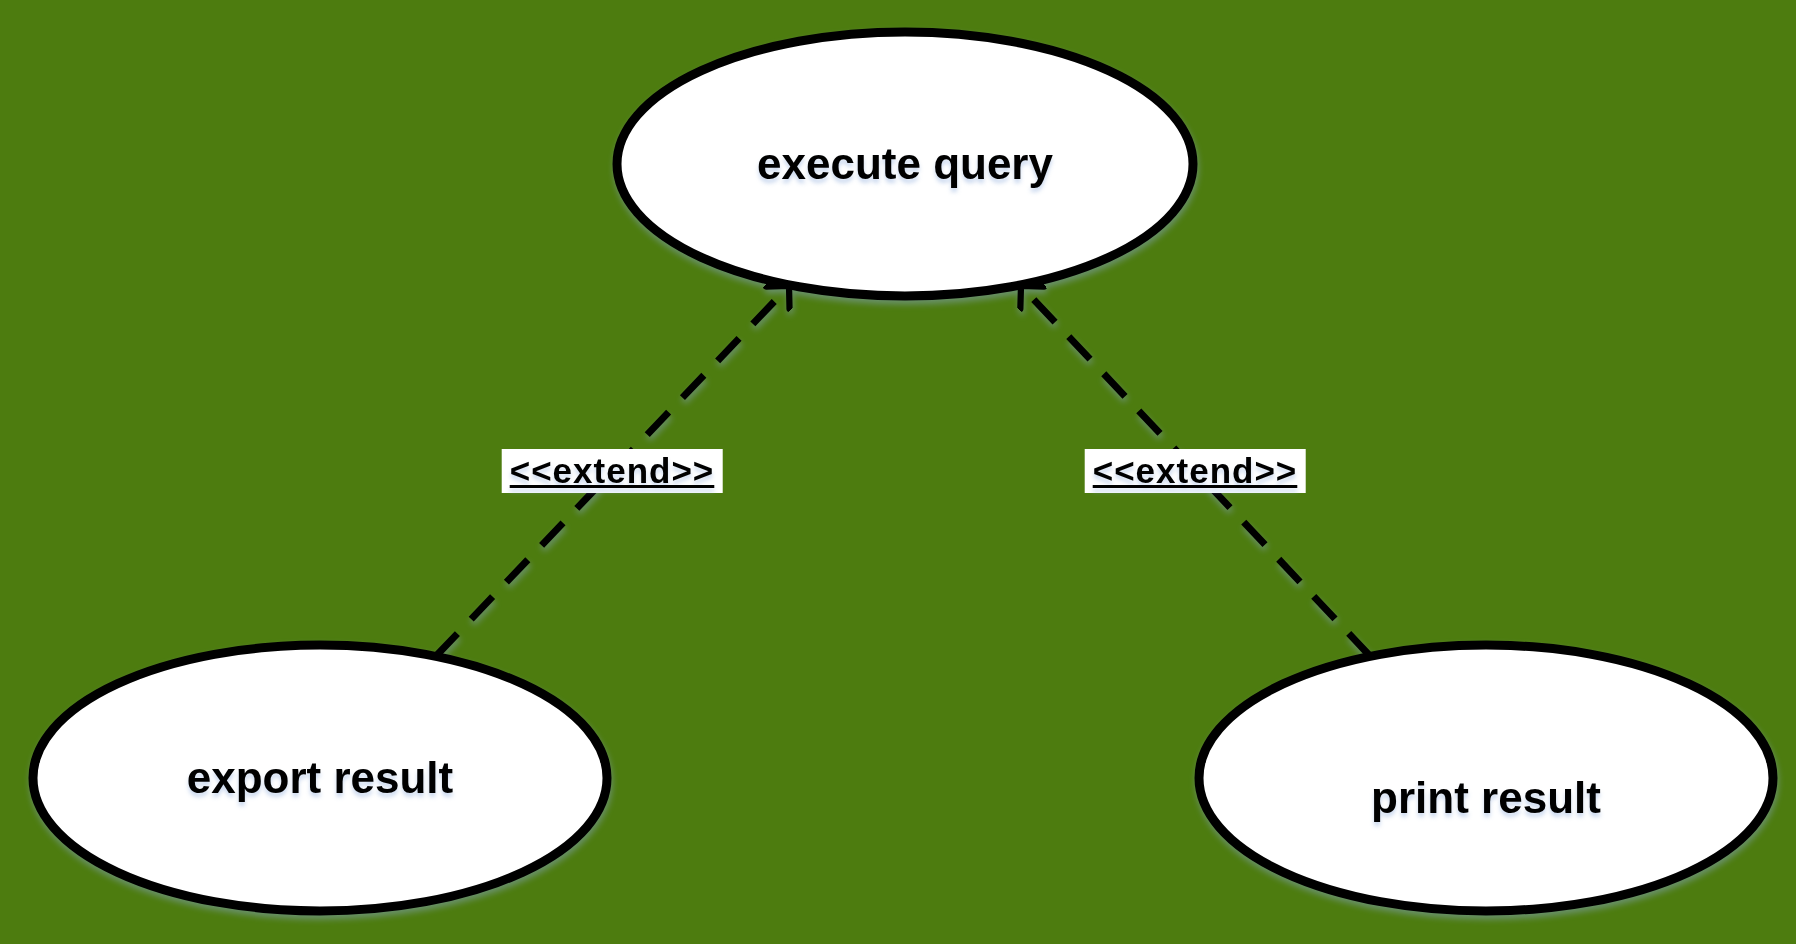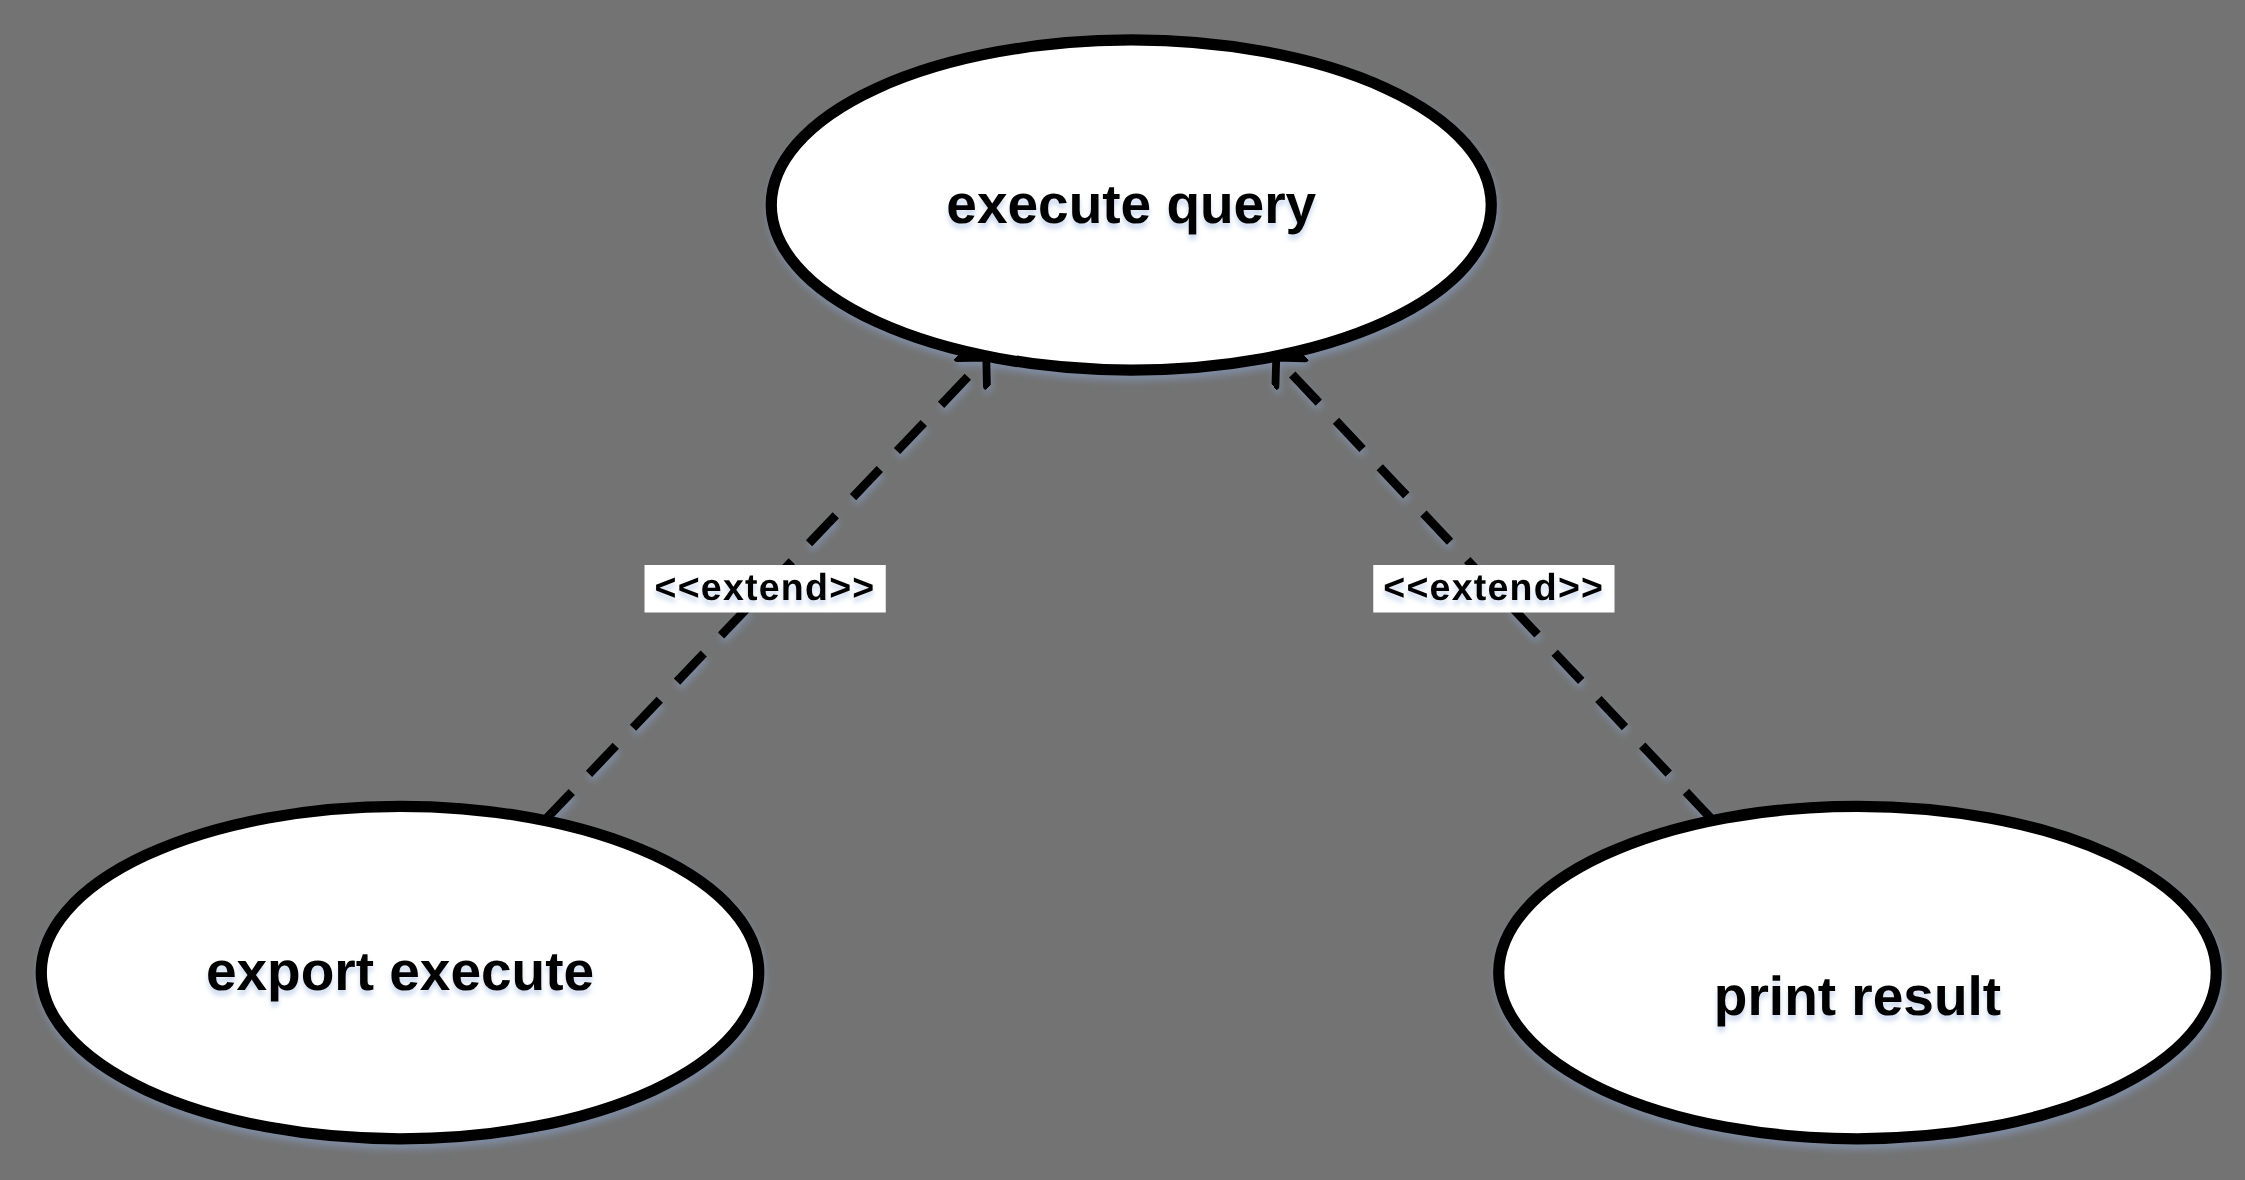--- a/index.html
+++ b/index.html
@@ -4,21 +4,21 @@
 <style>
   html, body {
     margin: 0;
     padding: 0;
     background: #ffffff;
   }
   .stage {
     position: relative;
     width: 1796px;
     height: 944px;
-    background: #737373;
+    background: #4d7c0f;
     font-family: "Liberation Sans", sans-serif;
     overflow: hidden;
   }
   .diagram-svg {
     position: absolute;
     left: 0;
     top: 0;
     
     filter: drop-shadow(1px 4px 3px rgba(140, 170, 220, 0.45));
   }
@@ -44,28 +44,29 @@
     text-shadow: 0 4px 4px rgba(140, 170, 220, 0.45);
     white-space: nowrap;
     pointer-events: none;
   }
   .label-execute { left: 616px; top: 32px;  width: 578px; height: 264px; }
   .label-export  { left: 33px;  top: 645px; width: 574px; height: 266px; }
   .label-print   { left: 1199px; top: 665px; width: 574px; height: 266px; }
   .stereotype {
     position: absolute;
     transform: translate(-50%, -50%);
-    font-size: 30px;
+    font-size: 35px;
     font-weight: 700;
     letter-spacing: 1px;
     color: #000000;
     background: #ffffff;
     padding: 2px 8px;
     text-shadow: 0 4px 4px rgba(140, 170, 220, 0.45);
     white-space: nowrap;
+    text-decoration: underline;
   }
   .stereo-left  { left: 612px;  top: 471px; }
   .stereo-right { left: 1195px; top: 471px; }
 </style>
 </head>
 <body>
 
 <div class="stage">
 
   <svg class="diagram-svg" width="1796" height="944" viewBox="0 0 1796 944">
@@ -78,21 +79,21 @@
     <ellipse class="uc-ellipse" cx="905" cy="164" rx="288" ry="132"></ellipse>
     <ellipse class="uc-ellipse" cx="320" cy="778" rx="287" ry="133"></ellipse>
     <ellipse class="uc-ellipse" cx="1486" cy="778" rx="287" ry="133"></ellipse>
 
     <line class="connector" x1="436" y1="656" x2="789" y2="286" marker-end="url(#openArrow)"></line>
     <line class="connector" x1="1370" y1="656" x2="1021" y2="286" marker-end="url(#openArrow)"></line>
   </svg>
 
   <div class="node-label label-execute">execute query</div>
 
-  <div class="node-label label-export">export execute</div>
+  <div class="node-label label-export">export result</div>
 
   <div class="node-label label-print">print result</div>
 
   <div class="stereotype stereo-left">&lt;&lt;extend&gt;&gt;</div>
 
   <div class="stereotype stereo-right">&lt;&lt;extend&gt;&gt;</div>
 
 </div>
 
 </body></html>

